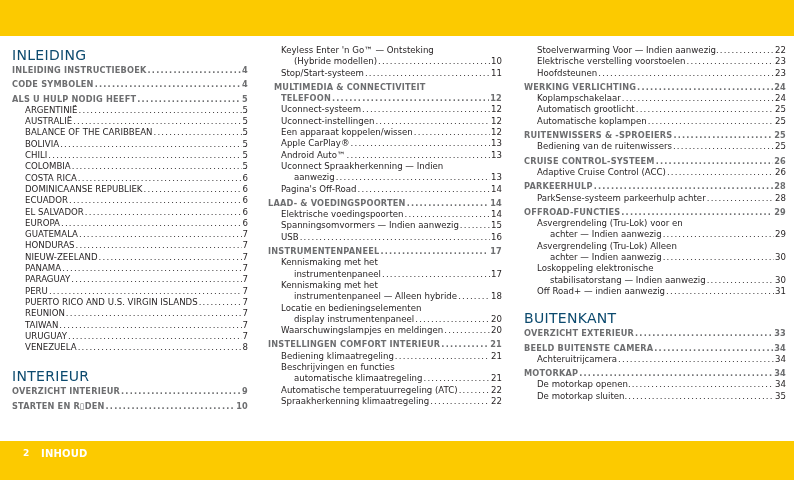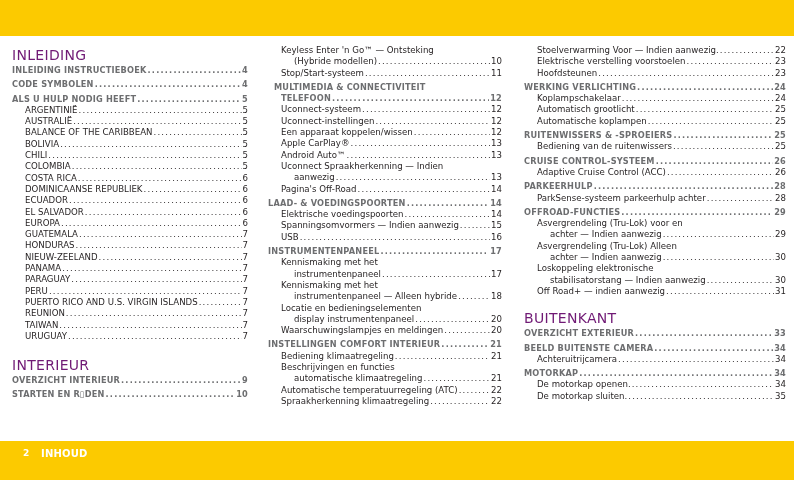--- a/index.html
+++ b/index.html
@@ -13,21 +13,21 @@
     .bottombar { position: absolute; left: 0; top: 441px; width: 794px; height: 39px; background: #fcca00; }
     .footer-num { position: absolute; left: 23px; top: 448px; font-size: 9px; font-weight: bold; color: #ffffff; }
     .footer-label { position: absolute; left: 41px; top: 448px; font-size: 10px; font-weight: bold; color: #ffffff; letter-spacing: 0.2px; }
 
     .col { position: absolute; top: 0; }
     .col-left { left: 12px; width: 236px; top: 46px; }
     .col-mid { left: 268px; width: 234px; top: 45px; }
     .col-right { left: 524px; width: 262px; top: 45px; }
 
     .section-title {
-      color: #701a75; font-size: 14px; font-weight: normal;
+      color: #0c4a6e; font-size: 14px; font-weight: normal;
       letter-spacing: 0.3px; line-height: 18px; margin: 0 0 1px 0;
       font-family: "DejaVu Sans", sans-serif;
     }
 
     .row {
       display: flex; align-items: flex-end;
       font-size: 8.6px; line-height: 11.3px; height: 11.3px;
       white-space: nowrap; overflow: hidden;
     }
     .row .t { flex: 0 0 auto; }
@@ -175,20 +175,25 @@
   <div class="row sub">
       <span class="t">TAIWAN</span>
       <span class="dots"></span>
       <span class="p">7</span>
     </div>
   <div class="row sub">
       <span class="t">URUGUAY</span>
       <span class="dots"></span>
       <span class="p">7</span>
     </div>
+  <div class="row sub">
+      <span class="t">VENEZUELA</span>
+      <span class="dots"></span>
+      <span class="p">8</span>
+    </div>
 
   <div class="spacer-lg"></div>
   <div class="section-title">INTERIEUR</div>
   <div class="row h">
       <span class="t">OVERZICHT INTERIEUR</span>
       <span class="dots"></span>
       <span class="p">9</span>
     </div>
   <div class="row h gap">
       <span class="t">STARTEN EN R▯DEN</span>

